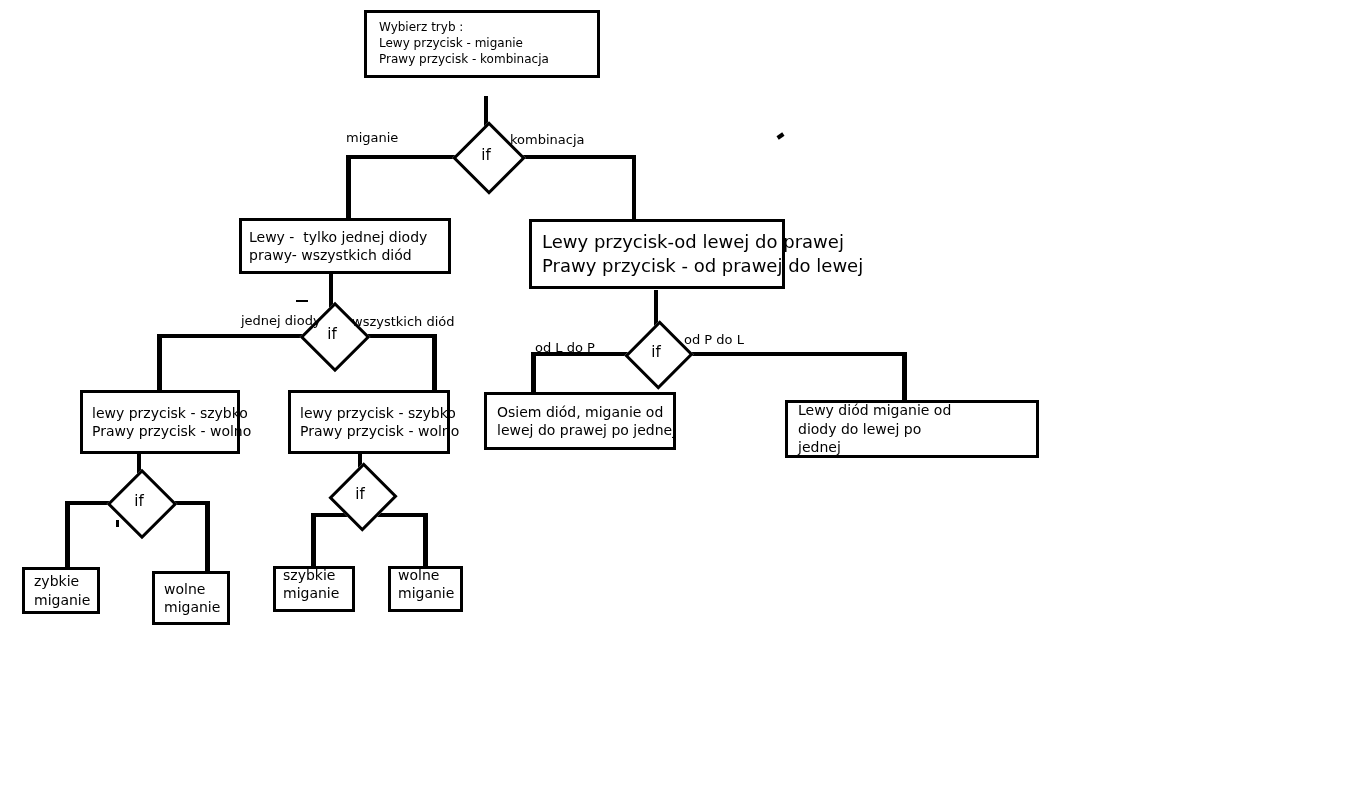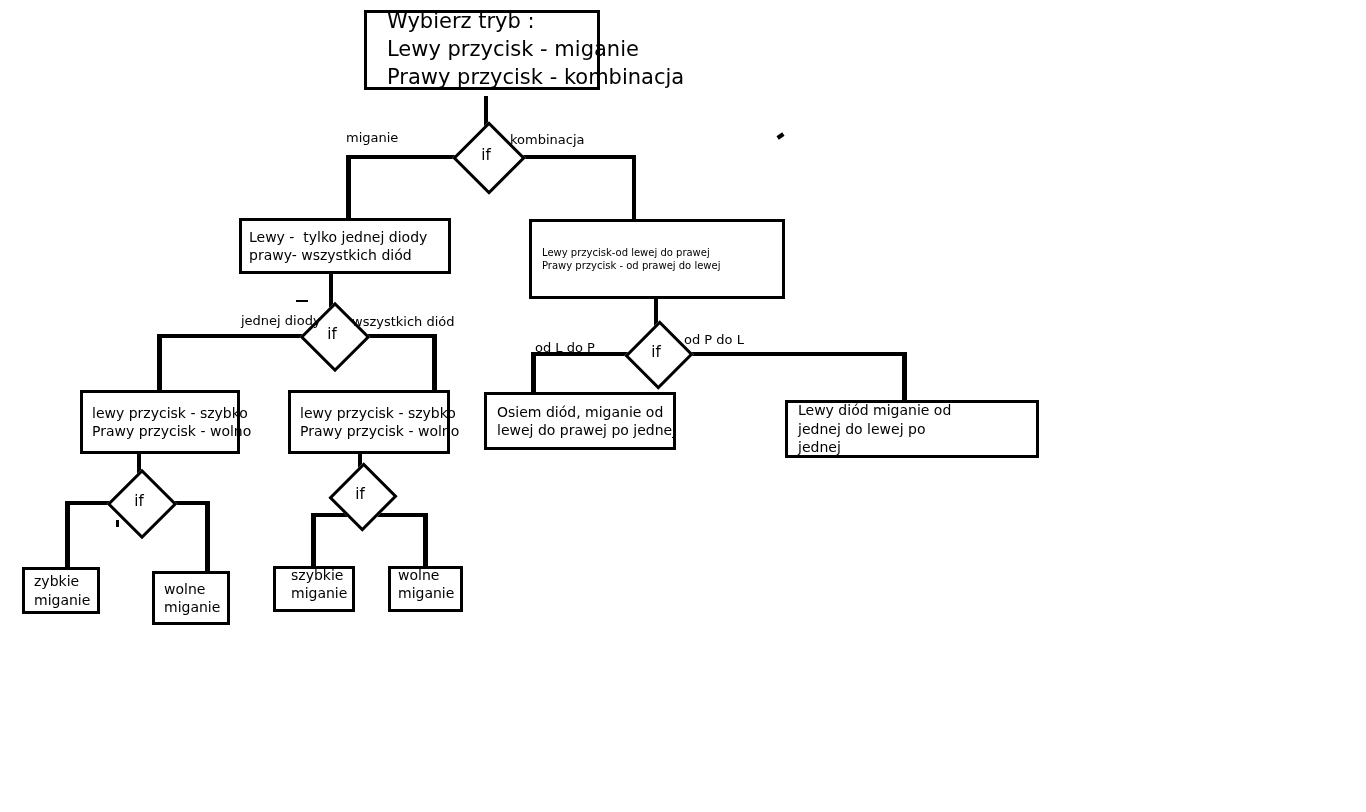--- a/index.html
+++ b/index.html
@@ -114,32 +114,32 @@
   <div class="edge" style="left:205px; top:501px; width:5px; height:70px;"></div>
 
   <div class="edge" style="left:358px; top:453px; width:4px; height:22px;"></div>
 
   <div class="edge" style="left:313px; top:513px; width:50px; height:4px;"></div>
   <div class="edge" style="left:311px; top:513px; width:5px; height:53px;"></div>
 
   <div class="edge" style="left:359px; top:513px; width:68px; height:4px;"></div>
   <div class="edge" style="left:423px; top:513px; width:5px; height:53px;"></div>
 
-  <div class="node" style="left:364px; top:10px; width:236px; height:80px; padding:4px 20px; font-size:21px;">
+  <div class="node" style="left:364px; top:10px; width:236px; height:68px; padding:4px 12px; font-size:12px;">
     <div class="line">Wybierz tryb :</div>
     <div class="line">Lewy przycisk - miganie</div>
     <div class="line">Prawy przycisk - kombinacja</div>
   </div>
 
   <div class="node" style="left:239px; top:218px; width:212px; height:56px; padding:3px 7px; font-size:14px;">
     <div class="line">Lewy -  tylko jednej diody</div>
     <div class="line">prawy- wszystkich diód</div>
   </div>
 
-  <div class="node" style="left:529px; top:219px; width:256px; height:80px; padding:3px 10px; font-size:10px;">
+  <div class="node" style="left:529px; top:219px; width:256px; height:70px; padding:3px 10px; font-size:18px;">
     <div class="line">Lewy przycisk-od lewej do prawej</div>
     <div class="line">Prawy przycisk - od prawej do lewej</div>
   </div>
 
   <div class="node" style="left:80px; top:390px; width:160px; height:64px; padding:3px 9px; font-size:14px;">
     <div class="line">lewy przycisk - szybko</div>
     <div class="line">Prawy przycisk - wolno</div>
   </div>
 
   <div class="node" style="left:288px; top:390px; width:162px; height:64px; padding:3px 9px; font-size:14px;">
@@ -147,35 +147,35 @@
     <div class="line">Prawy przycisk - wolno</div>
   </div>
 
   <div class="node" style="left:484px; top:392px; width:192px; height:58px; padding:3px 10px; font-size:14px;">
     <div class="line">Osiem diód, miganie od</div>
     <div class="line">lewej do prawej po jednej</div>
   </div>
 
   <div class="node" style="left:785px; top:400px; width:254px; height:58px; padding:3px 10px; font-size:14px;">
     <div class="line">Lewy diód miganie od</div>
-    <div class="line">jednej do lewej po</div>
+    <div class="line">diody do lewej po</div>
     <div class="line">jednej</div>
   </div>
 
   <div class="node" style="left:22px; top:567px; width:78px; height:47px; padding:2px 9px; font-size:14px;">
     <div class="line">zybkie</div>
     <div class="line">miganie</div>
   </div>
 
   <div class="node" style="left:152px; top:571px; width:78px; height:54px; padding:2px 9px; font-size:14px;">
     <div class="line">wolne</div>
     <div class="line">miganie</div>
   </div>
 
-  <div class="node" style="left:273px; top:566px; width:82px; height:46px; padding:2px 15px; font-size:14px;">
+  <div class="node" style="left:273px; top:566px; width:82px; height:46px; padding:2px 7px; font-size:14px;">
     <div class="line" style="margin-top:-10px;">szybkie</div>
     <div class="line">miganie</div>
   </div>
 
   <div class="node" style="left:388px; top:566px; width:75px; height:46px; padding:2px 7px; font-size:14px;">
     <div class="line" style="margin-top:-10px;">wolne</div>
     <div class="line">miganie</div>
   </div>
 
   <div class="diamond" style="left:463px; top:132px; width:46px; height:46px;">

